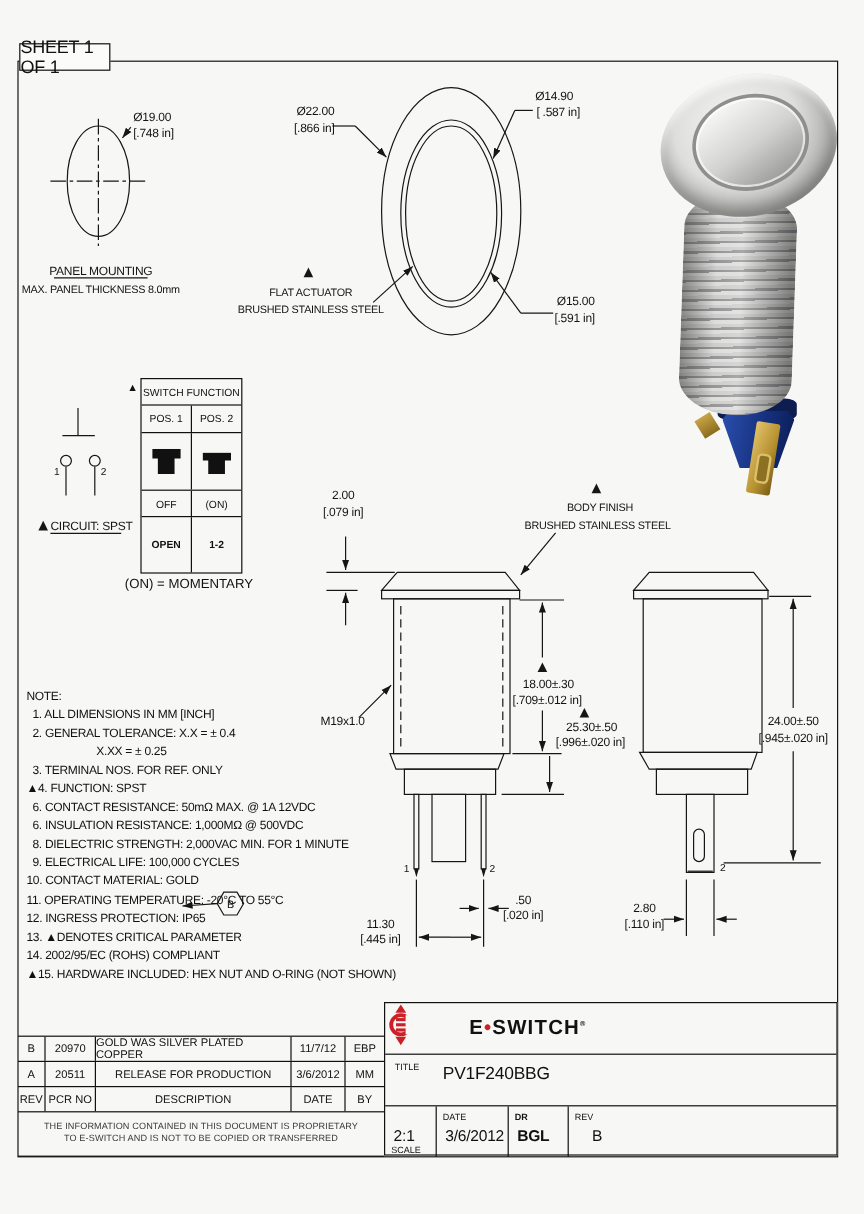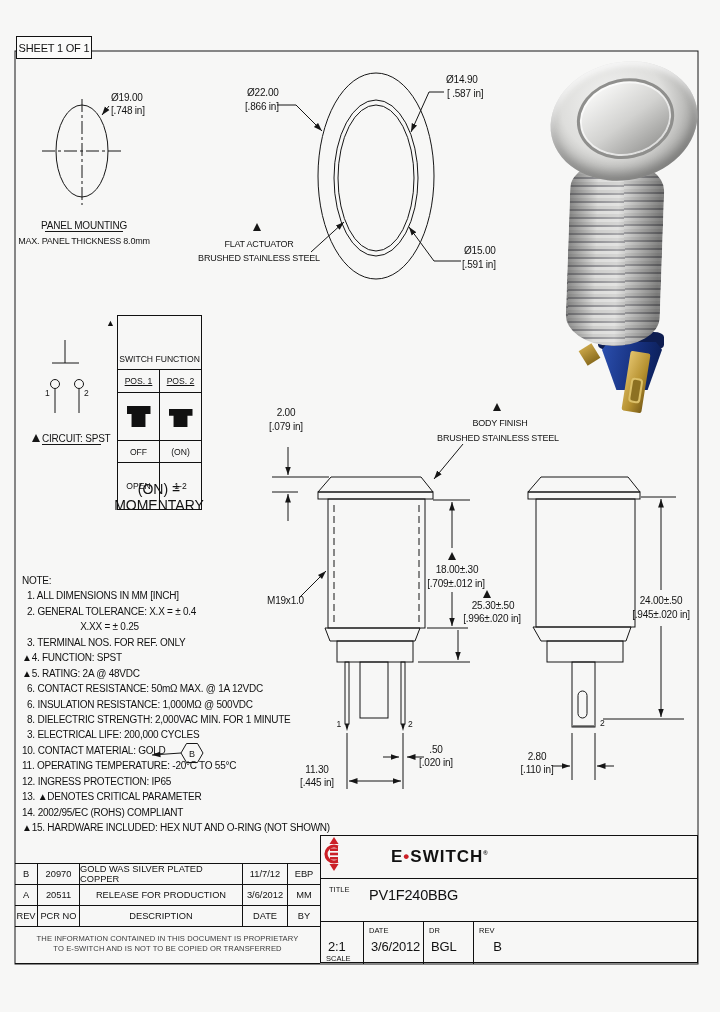--- a/index.html
+++ b/index.html
@@ -7,35 +7,35 @@
         font-family:"Liberation Sans",sans-serif;color:#111;}
   .abs{position:absolute;}
   svg{position:absolute;left:0;top:0;}
   svg .ln{stroke:#161616;stroke-width:1;fill:none;}
   svg .fl{fill:#161616;stroke:none;}
   svg text{font-family:"Liberation Sans",sans-serif;fill:#141414;letter-spacing:-0.2px;}
   .t10{font-size:10px;} .t9{font-size:9px;} .t85{font-size:8.5px;}
 
   
   .sheetbox{left:16px;top:36px;width:74px;height:21px;border:1.5px solid #111;background:#fbfbfa;
-            display:flex;align-items:center;justify-content:center;font-size:11px;letter-spacing:-0.2px;}
+            display:flex;align-items:center;justify-content:center;font-size:15px;letter-spacing:-0.2px;}
 
   
   .ftable{left:117px;top:315px;width:83px;border:1.2px solid #111;background:#f7f7f6;font-size:8.6px;}
   .ftable .row{display:flex;border-top:1.2px solid #111;}
   .ftable .row:first-child{border-top:none;}
-  .ftable .hd{height:21px;display:flex;align-items:center;justify-content:center;margin-top:32px;}
+  .ftable .hd{height:21px;display:flex;align-items:center;justify-content:center;}
   .ftable .c{width:50%;display:flex;align-items:center;justify-content:center;border-left:1.2px solid #111;}
   .ftable .c:first-child{border-left:none;}
-  .rh22{height:22px;text-decoration:underline;} .rh47{height:47px;} .rh21{height:21px;} .rh46{height:46px;}
+  .rh22{height:22px;} .rh47{height:47px;} .rh21{height:21px;} .rh46{height:46px;font-weight:bold;}
   .btnicon{width:24px;height:21px;background:#111;
            clip-path:polygon(0 0,100% 0,100% 38%,79% 38%,79% 100%,21% 100%,21% 38%,0 38%);}
   .btnicon.pressed{height:18px;margin-top:3px;}
   .flagtri{position:absolute;font-size:9px;}
-  .fnote{left:104px;top:481px;width:110px;text-align:center;font-size:14px;}
+  .fnote{left:104px;top:481px;width:110px;text-align:left;font-size:11px;}
 
   
   .notes{left:22px;top:575px;width:300px;font-size:10px;}
   .note{height:15.45px;white-space:pre;letter-spacing:-0.25px;}
 
   
   .rtable{left:15px;top:863px;width:305px;font-size:9.3px;border-top:1.2px solid #111;}
   .rtable .rrow{display:flex;height:20px;border-bottom:1.2px solid #111;}
   .rtable .rc{display:flex;align-items:center;justify-content:center;border-right:1.2px solid #111;box-sizing:border-box;}
   .rc.c1{width:23px;} .rc.c2{width:42px;} .rc.c3{width:163px;} .rc.c4{width:45px;} .rc.c5{width:32px;border-right:none;}
@@ -48,21 +48,21 @@
   .logorow{position:relative;height:42px;border-bottom:1.4px solid #111;display:flex;align-items:center;}
   .logowrap{display:flex;align-items:center;margin-left:62px;}
   .brandtxt{font-size:17px;font-weight:bold;letter-spacing:1px;margin-left:8px;}
   .branddot{color:#cb2027;}
   .reg{font-size:6px;vertical-align:super;}
   .titlerow{position:relative;height:42px;border-bottom:1.4px solid #111;}
   .lbl{position:absolute;font-size:7.5px;letter-spacing:0;}
   .titleval{position:absolute;left:48px;top:8px;font-size:14.5px;letter-spacing:-0.2px;}
   .botrow{display:flex;height:42px;}
   .bcell{position:relative;border-right:1.4px solid #111;box-sizing:border-box;height:100%;}
-  .bc1{width:43px;} .bc2{width:60px;} .bc3{width:50px;} .bc4{width:178px;} .bc5{width:47px;border-right:none;}
+  .bc1{width:43px;} .bc2{width:60px;} .bc3{width:50px;font-weight:bold;} .bc4{width:178px;} .bc5{width:47px;border-right:none;}
   .bval{position:absolute;left:7px;top:17px;font-size:13px;letter-spacing:-0.2px;}
   .bval.big{font-size:13px;}
   .bval.center{left:0;width:100%;text-align:center;}
 
   
   .photo{left:548px;top:56px;width:164px;height:306px;}
   .p-body{position:absolute;left:20px;top:104px;width:94px;height:186px;border-radius:47px/30px;
     transform:rotate(2deg);
     background:
       linear-gradient(90deg,rgba(70,70,70,.55),rgba(255,255,255,.12) 30%,rgba(255,255,255,.28) 52%,rgba(45,45,45,.5) 96%),
@@ -285,25 +285,24 @@
   </div>
   <div class="abs fnote">(ON) = MOMENTARY</div>
 
   <div class="abs notes">
     <div class="note">NOTE:</div>
     <div class="note">  1. ALL DIMENSIONS IN MM [INCH]</div>
     <div class="note">  2. GENERAL TOLERANCE: X.X = ± 0.4</div>
     <div class="note">                       X.XX = ± 0.25</div>
     <div class="note">  3. TERMINAL NOS. FOR REF. ONLY</div>
     <div class="note">▲4. FUNCTION: SPST</div>
-    <div class="note">▲5. RATING: 2A @ 48VDC</div>
     <div class="note">  6. CONTACT RESISTANCE: 50mΩ MAX. @ 1A 12VDC</div>
     <div class="note">  6. INSULATION RESISTANCE: 1,000MΩ @ 500VDC</div>
     <div class="note">  8. DIELECTRIC STRENGTH: 2,000VAC MIN. FOR 1 MINUTE</div>
-    <div class="note">  3. ELECTRICAL LIFE: 200,000 CYCLES</div>
+    <div class="note">  9. ELECTRICAL LIFE: 100,000 CYCLES</div>
     <div class="note">10. CONTACT MATERIAL: GOLD</div>
     <div class="note">11. OPERATING TEMPERATURE: -20°C TO 55°C</div>
     <div class="note">12. INGRESS PROTECTION: IP65</div>
     <div class="note">13. ▲DENOTES CRITICAL PARAMETER</div>
     <div class="note">14. 2002/95/EC (ROHS) COMPLIANT</div>
     <div class="note">▲15. HARDWARE INCLUDED: HEX NUT AND O-RING (NOT SHOWN)</div>
   </div>
 
   <div class="abs rtable">
     <div class="rrow">

